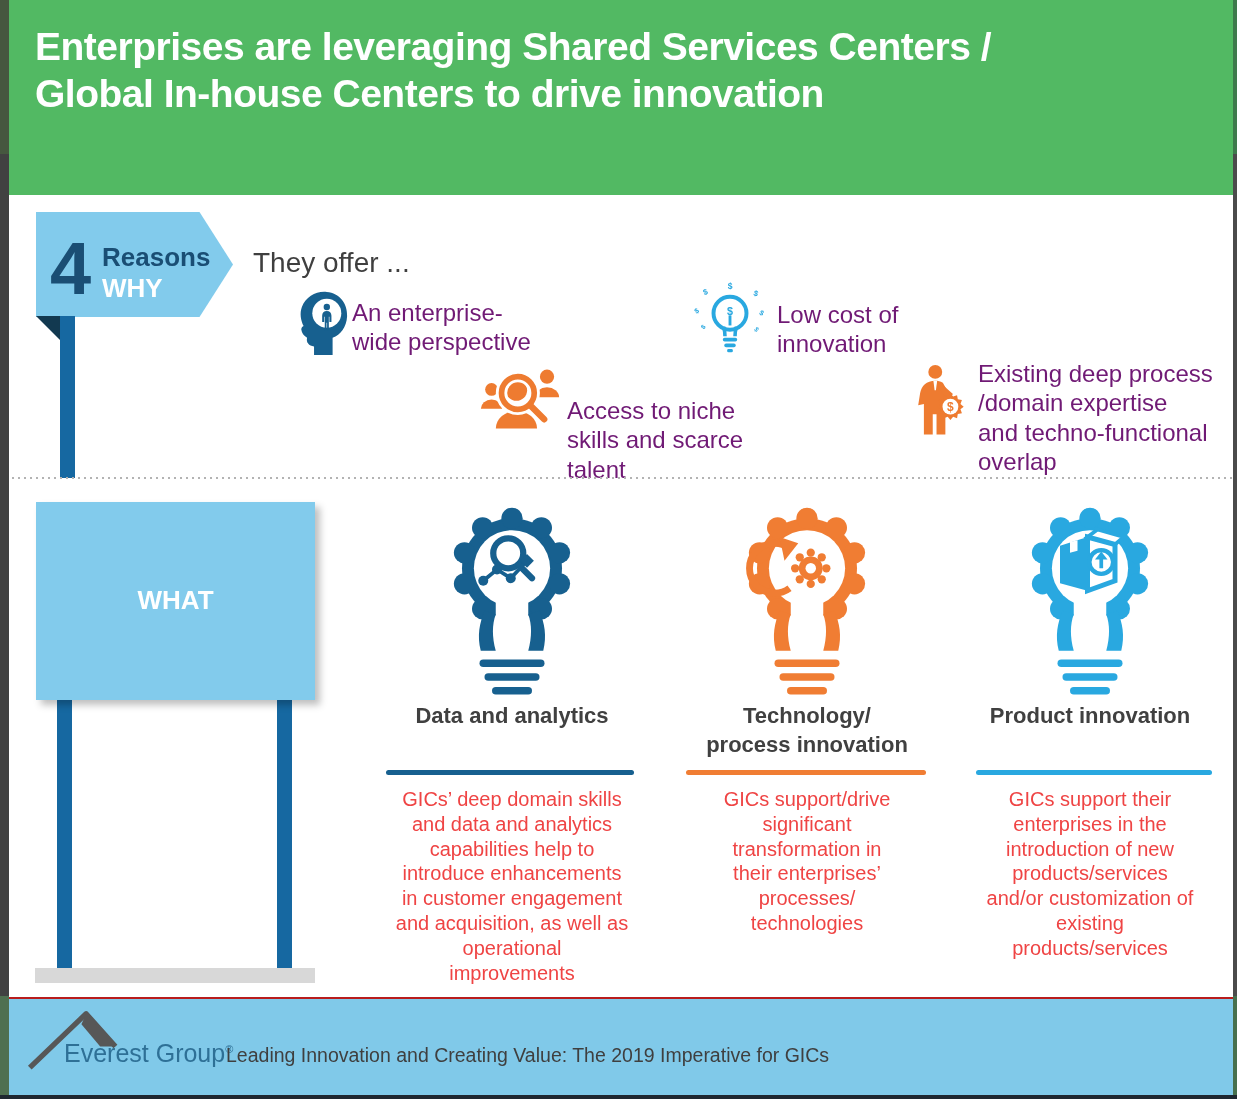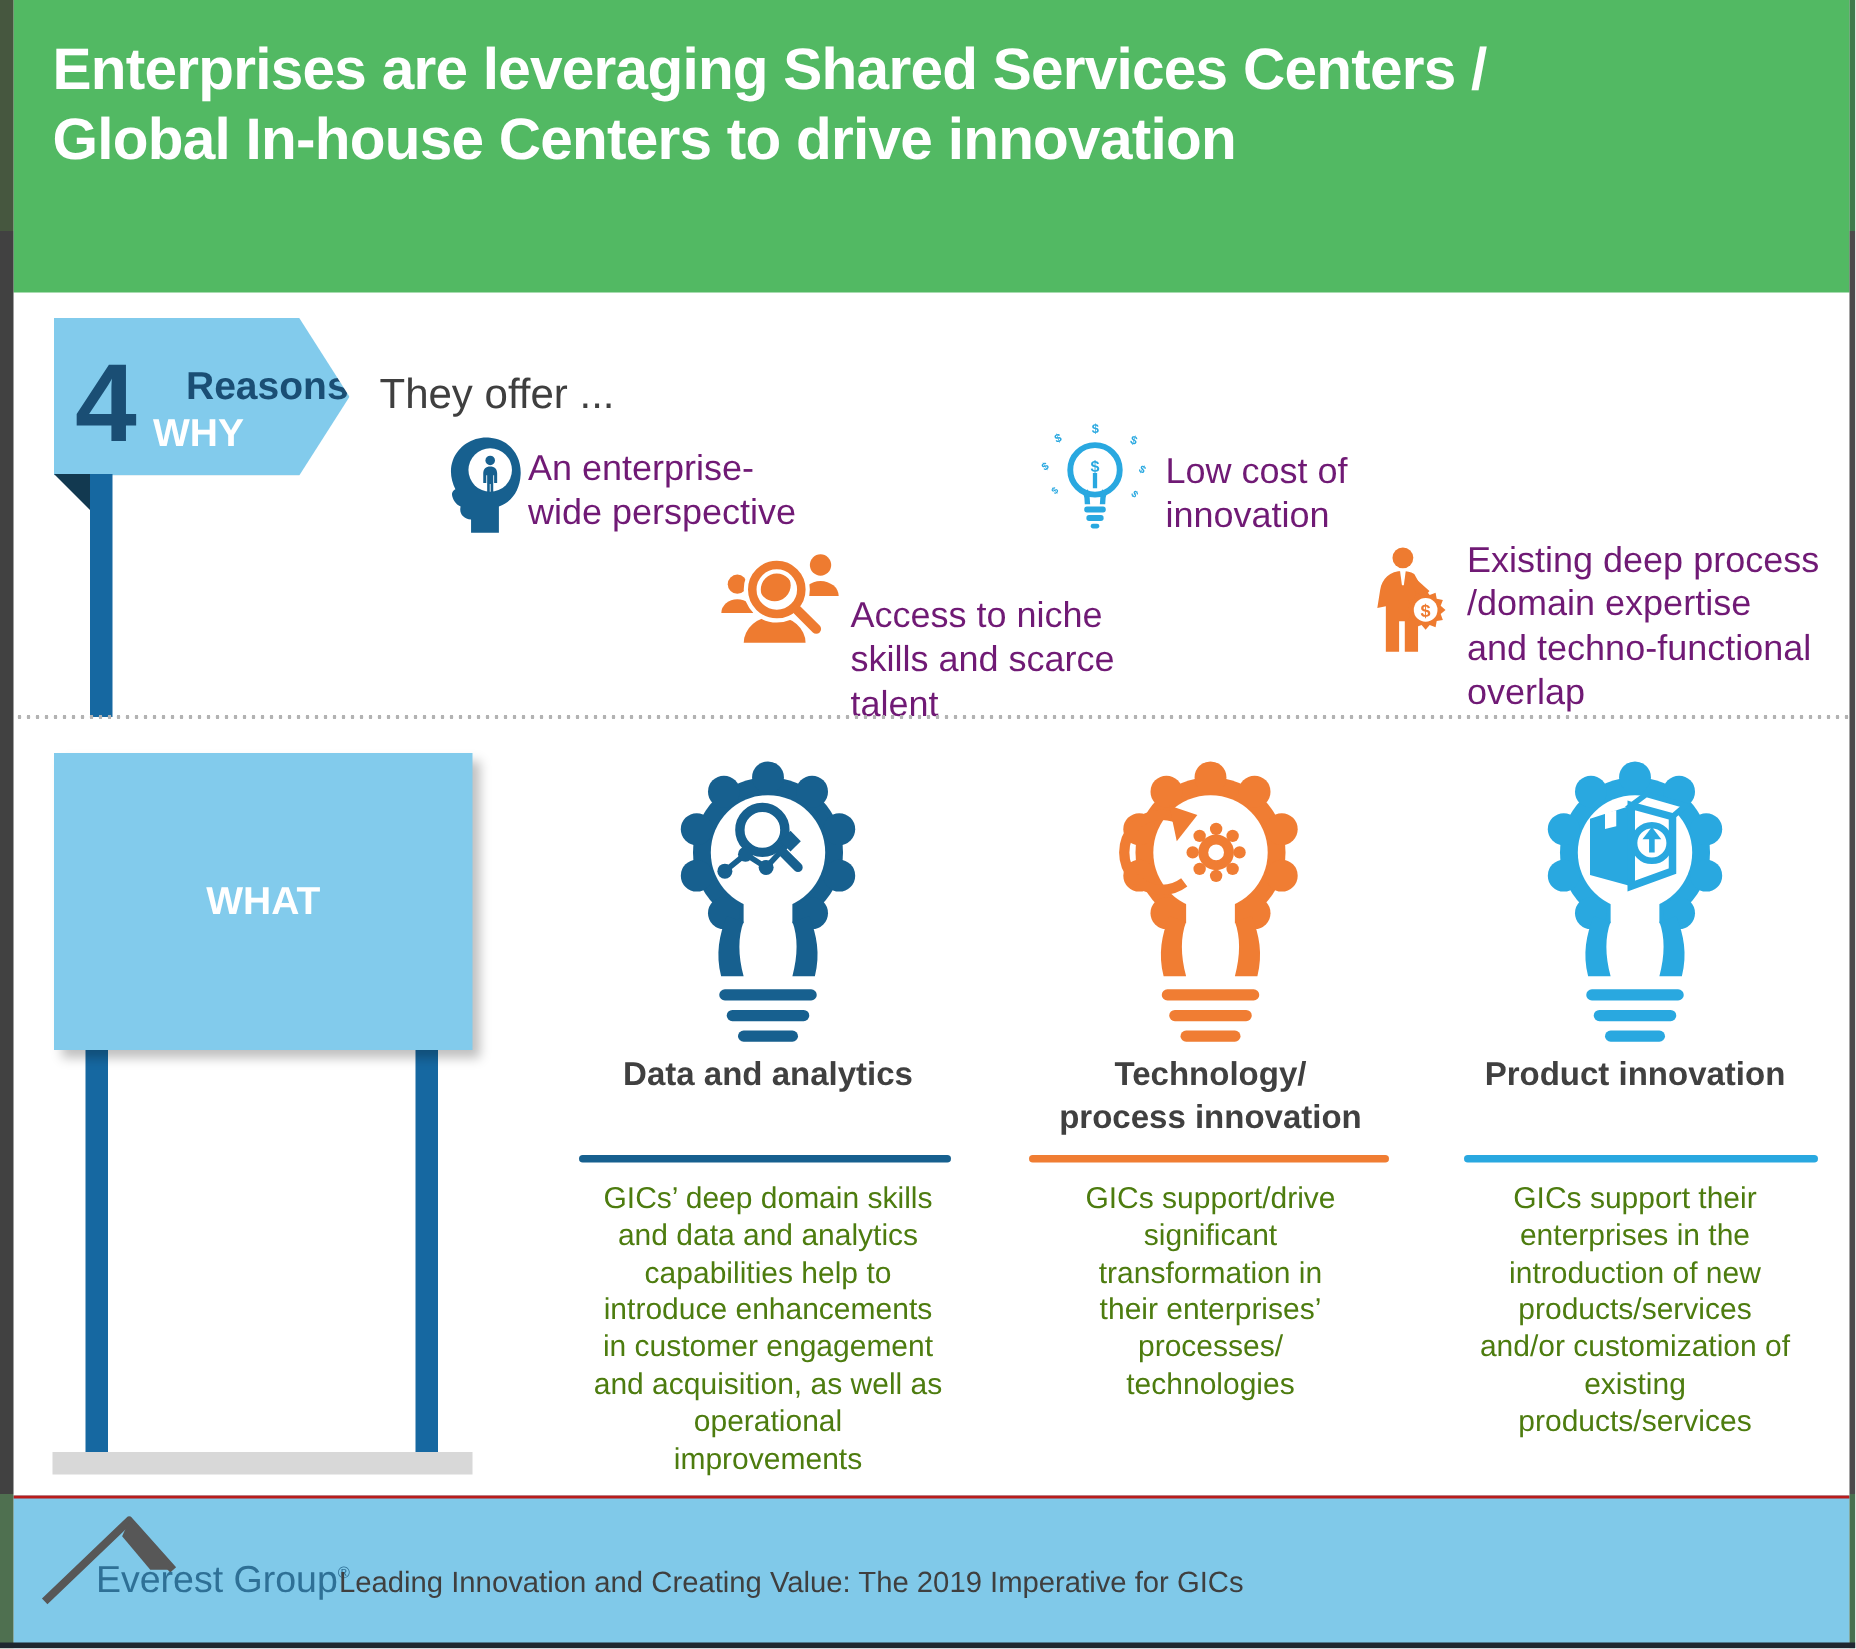--- a/index.html
+++ b/index.html
@@ -16,21 +16,21 @@
   
   .header { position:absolute; left:9px; right:4px; top:0; height:195px; background:#52B963; }
   .header h1 { position:absolute; left:26px; top:24px; font-size:39px; line-height:1.2;
                font-weight:700; color:#ffffff; letter-spacing:-0.5px; }
 
   
   .banner { position:absolute; left:36px; top:212px; width:197px; height:105px; background:#82CBEC;
             clip-path:polygon(0 0,83% 0,100% 50%,83% 100%,0 100%);
             filter:drop-shadow(3px 5px 4px rgba(0,0,0,0.28)); }
   .banner .num { position:absolute; left:14px; top:20px; font-size:74px; line-height:1; font-weight:700; color:#1A4E74; }
-  .banner .word-top { position:absolute; left:66px; top:30px; font-size:26px; font-weight:700; color:#1A4E74;margin-left:22px; }
+  .banner .word-top { position:absolute; left:66px; top:30px; font-size:26px; font-weight:700; color:#1A4E74; }
   .banner .word-bottom { position:absolute; left:66px; top:61px; font-size:26px; font-weight:700; color:#ffffff; }
   .banner-fold { position:absolute; left:36px; top:316px; width:38px; height:38px; background:#123950;
                  clip-path:polygon(0 0,100% 0,100% 100%); }
   .pole { position:absolute; width:15px; background:#1668A1; }
   .pole-why { left:60px; top:316px; height:162px; }
 
   .offer-intro { position:absolute; left:253px; top:247px; font-size:28px; font-weight:400; color:#3F3F3F; }
 
   .offer-text { position:absolute; font-size:24px; line-height:1.22; color:#701a75; }
   .t1 { left:352px; top:298px; }
@@ -59,21 +59,21 @@
   
   .badge { position:absolute; top:503px; }
   .b1 { left:437px; } .b2 { left:732px; } .b3 { left:1015px; }
   .col-title { position:absolute; top:702px; width:270px; text-align:center;
                font-size:22px; font-weight:700; color:#404040; line-height:1.3; }
   .ct1 { left:377px; } .ct2 { left:672px; } .ct3 { left:955px; }
   .underline { position:absolute; top:770px; height:5px; border-radius:3px; }
   .u1 { left:386px; width:248px; background:#17608F; }
   .u2 { left:686px; width:240px; background:#F07D33; }
   .u3 { left:976px; width:236px; background:#29A8E0; }
-  .col-desc { position:absolute; top:787px; text-align:center; font-size:20px; line-height:1.24; color:#4d7c0f; }
+  .col-desc { position:absolute; top:787px; text-align:center; font-size:20px; line-height:1.24; color:#ef4444; }
   .d1 { left:372px; width:280px; }
   .d2 { left:692px; width:230px; }
   .d3 { left:962px; width:256px; }
 
   
   .footer { position:absolute; left:9px; right:4px; top:997px; height:102px; background:#80C9E9;
             border-top:2px solid #b91c1c; }
   .logo-mark { position:absolute; left:17px; top:10px; }
   .logo-text { position:absolute; left:55px; top:40px; font-size:25px; color:#2E7096; }
   .logo-text sup { font-size:11px; }

